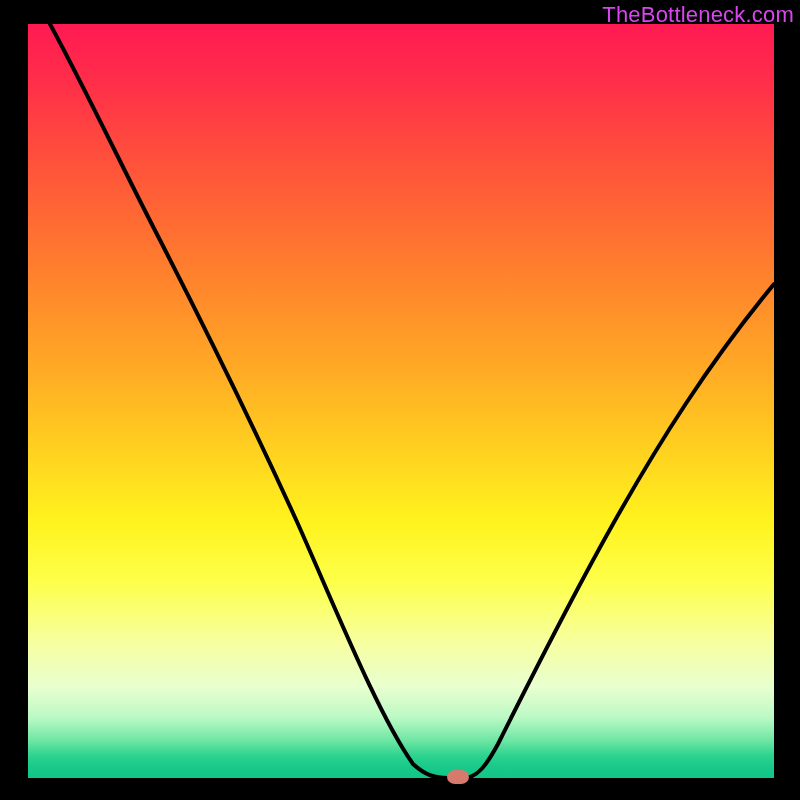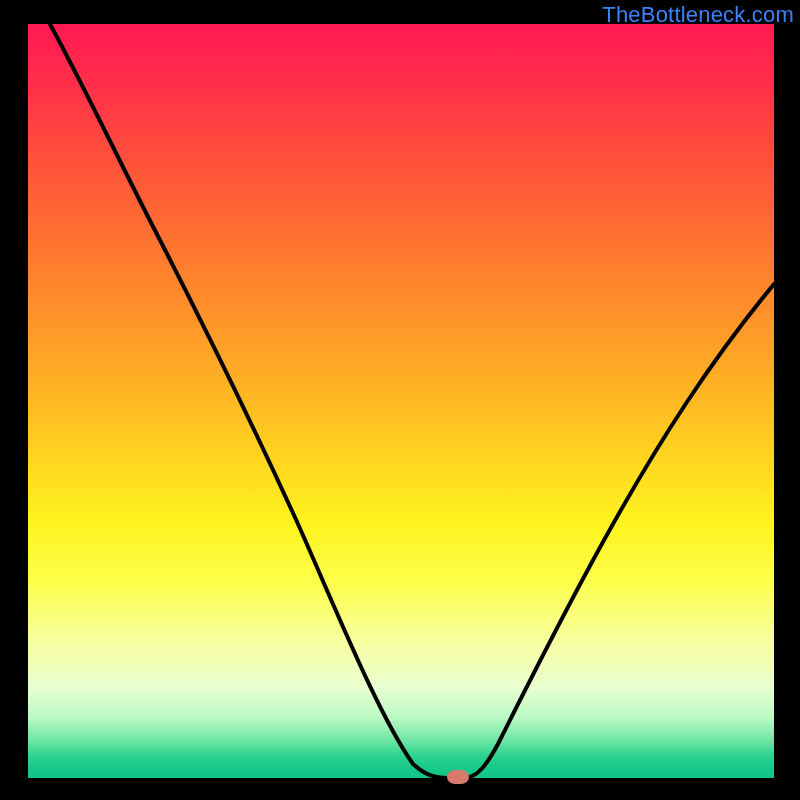--- a/index.html
+++ b/index.html
@@ -40,21 +40,21 @@
       #6fe6a4 95%,
       #2ed390 97%,
       #18c98a 98.5%,
       #10c686 100%
     );
   }
   .watermark {
     position: absolute;
     top: 2px;
     right: 6px;
-    color: #3b82f6;
+    color: #d946ef;
     font-size: 22px;
     font-weight: 500;
     letter-spacing: 0.2px;
     user-select: none;
   }
   svg.curve {
     position: absolute;
     left: 0;
     top: 0;
     width: 746px;

